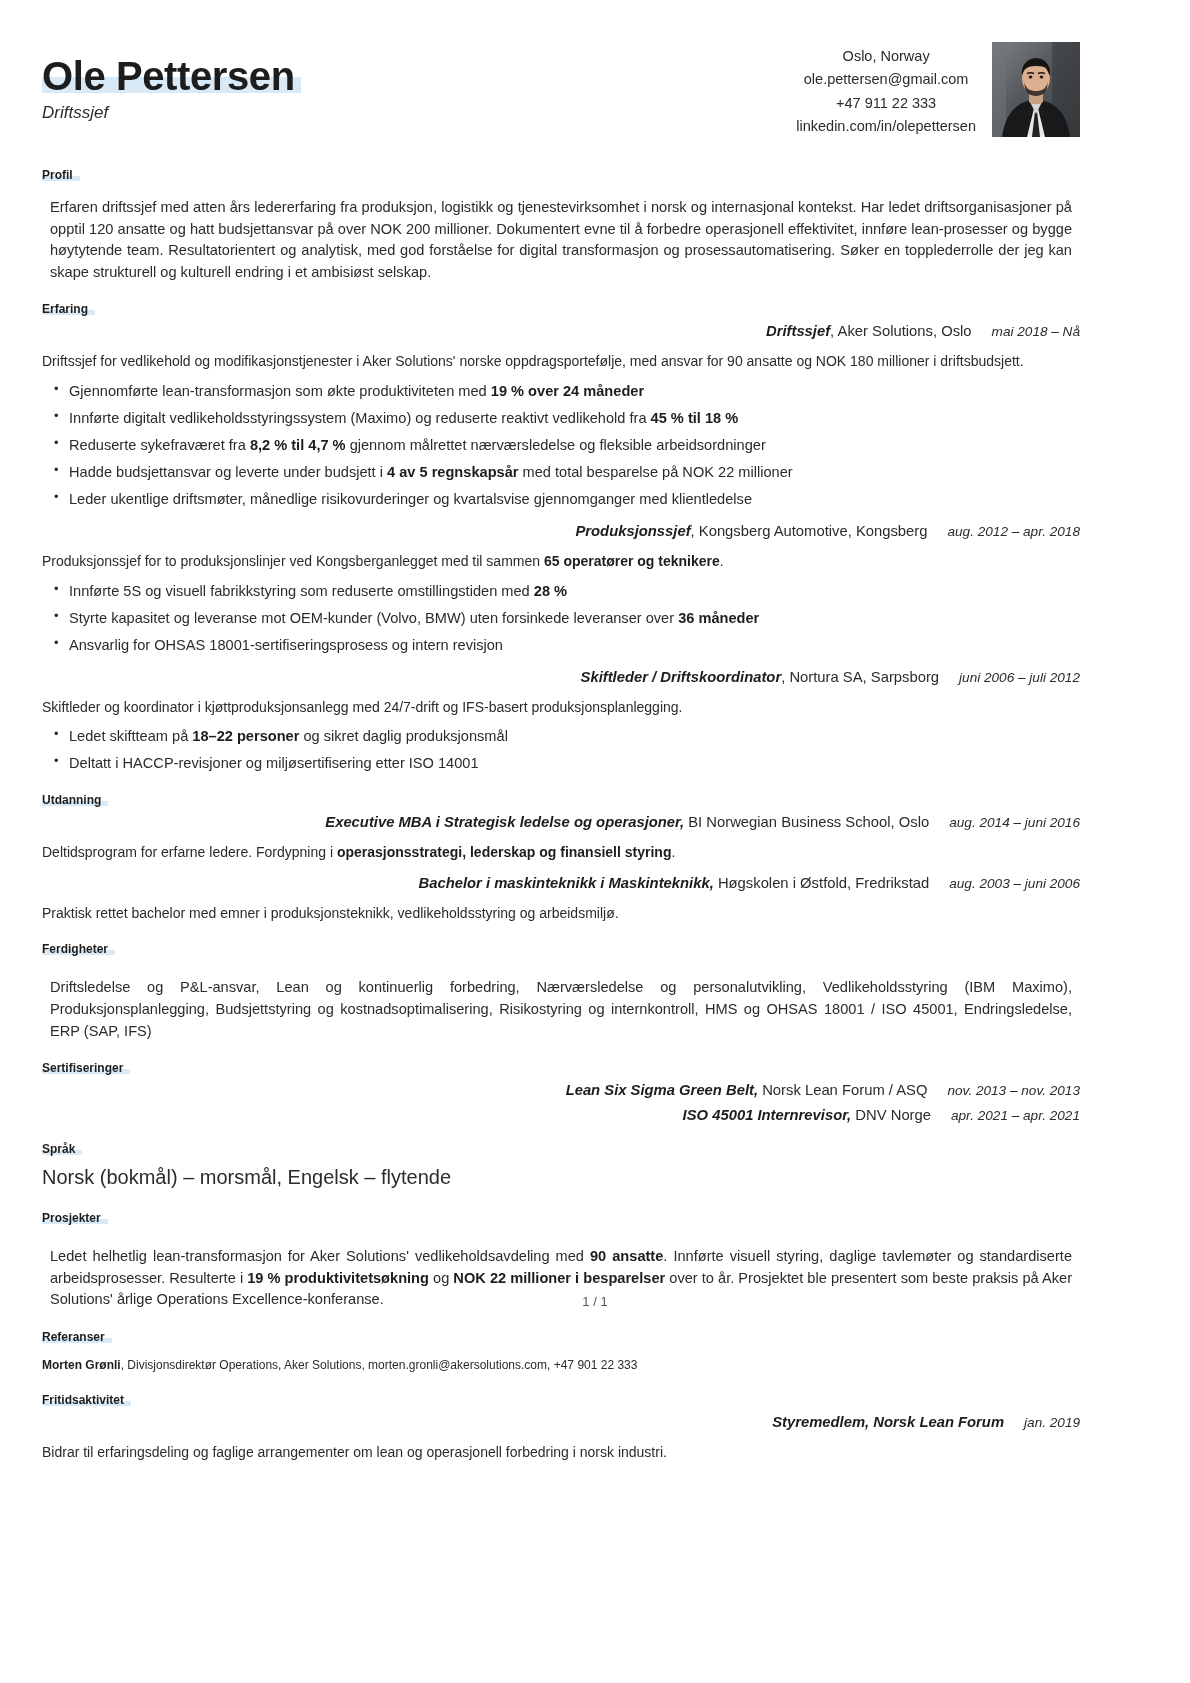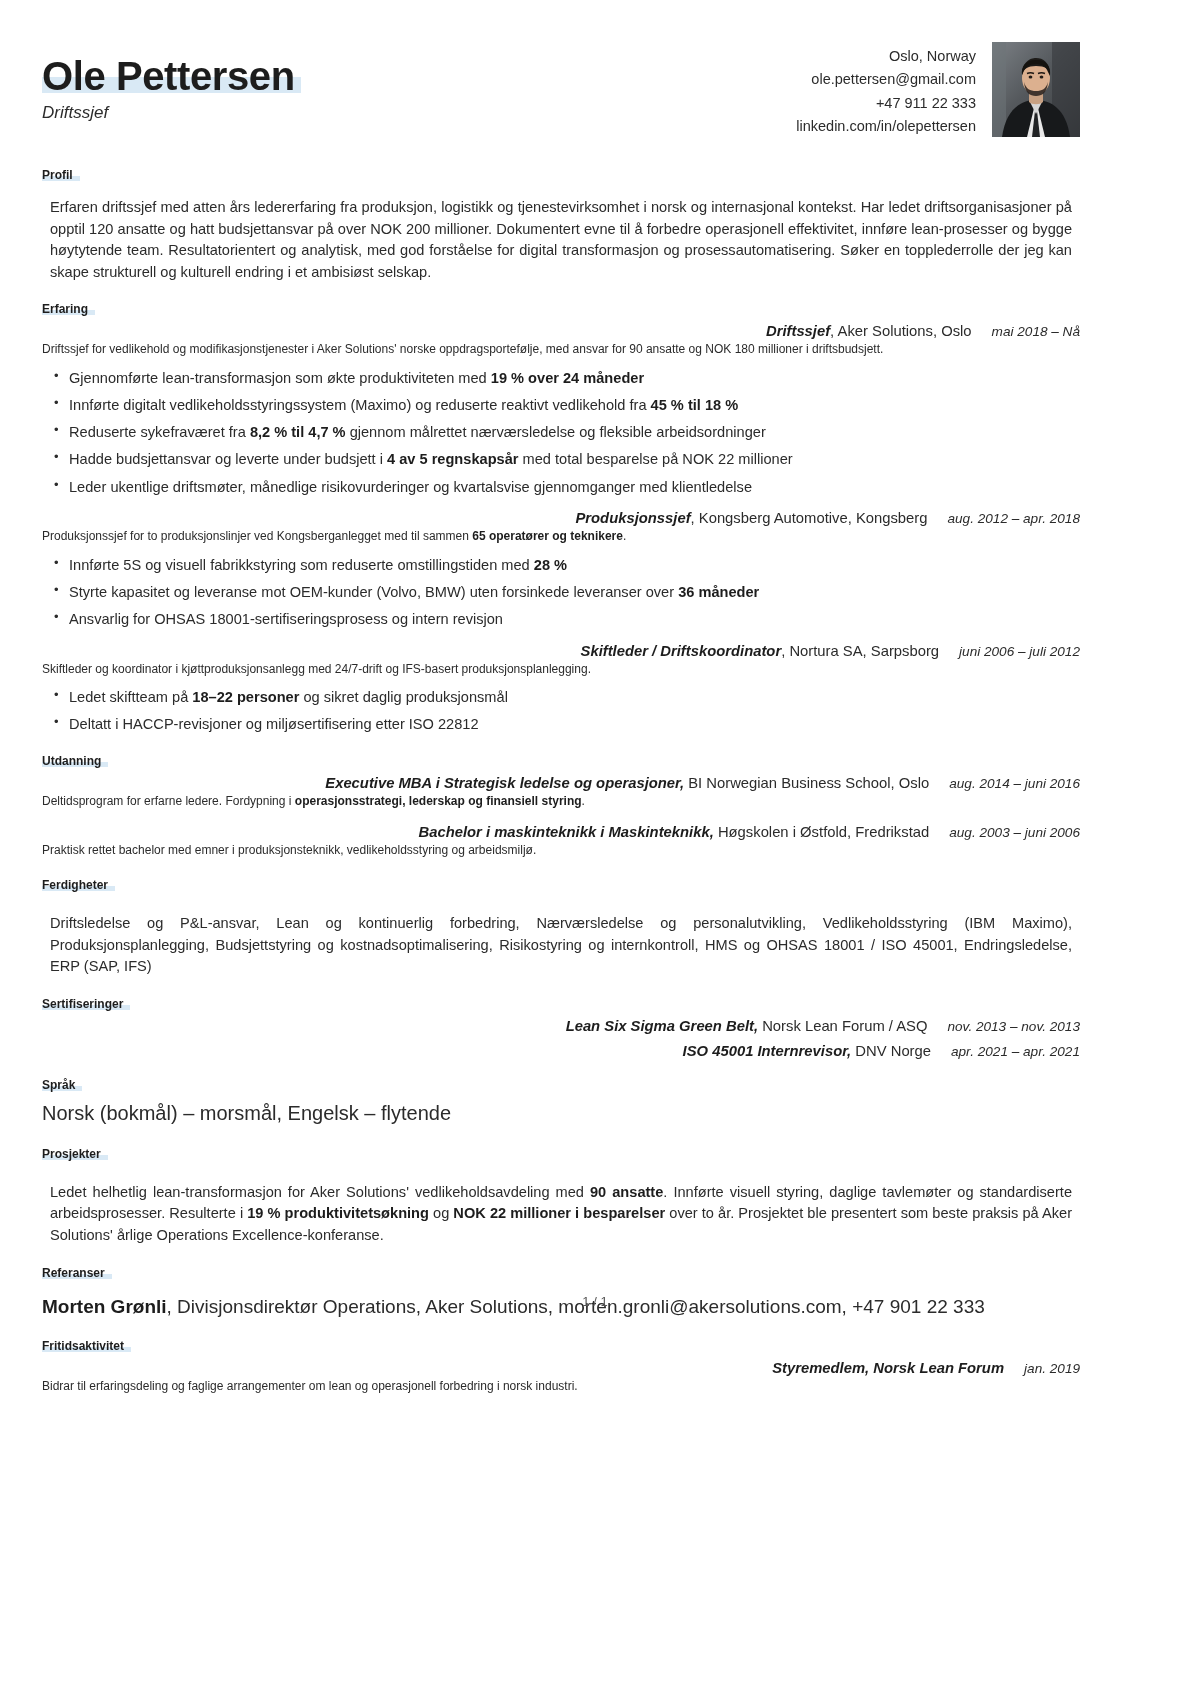--- a/index.html
+++ b/index.html
@@ -43,21 +43,21 @@
     font-style: italic;
     color: #2b2b2b;
     margin-top: 7px;
   }
   .header-right {
     display: flex;
     align-items: flex-start;
     gap: 16px;
   }
   .contact {
-    text-align: right;
+    text-align: center;
     font-size: 14.5px;
     line-height: 1.62;
     color: #2b2b2b;
     padding-top: 3px;
   }
   .contact div { white-space: nowrap; }
 
   .photo {
     width: 88px;
     height: 95px;
@@ -107,23 +107,23 @@
     color: #1d1d1d;
   }
   .entry-date {
     font-size: 13.6px;
     font-style: italic;
     color: #2b2b2b;
     white-space: nowrap;
     flex: 0 0 auto;
   }
   .entry-desc {
-    font-size: 12px;
+    font-size: 14px;
     line-height: 1.45;
-    margin-top: 2px;
+    margin-top: 12px;
     text-align: justify;
   }
 
   .bullets {
     list-style: none;
     margin: 9px 0 0 0;
     padding: 0 0 0 27px;
   }
   .bullets li {
     font-size: 14.6px;
@@ -134,21 +134,21 @@
   .bullets li::before {
     content: "\2022";
     position: absolute;
     left: -15px;
     top: -1px;
     font-size: 13px;
     color: #2b2b2b;
   }
 
   .ref-line {
-    font-size: 19px;
+    font-size: 12px;
     line-height: 1.45;
     margin-bottom: 10px;
   }
   .ref-line b { font-weight: bold; color: #1d1d1d; }
 
   .simple-line {
     font-size: 20px;
     line-height: 1.45;
   }
 
@@ -261,21 +261,21 @@
         <div class="entry">
         <div class="entry-head">
           <div class="entry-title">
             <span class="role">Skiftleder / Driftskoordinator</span><span>, Nortura SA, Sarpsborg</span>
           </div>
           <div class="entry-date">juni 2006 – juli 2012</div>
         </div>
         <div class="entry-desc">Skiftleder og koordinator i kjøttproduksjonsanlegg med 24/7-drift og IFS-basert produksjonsplanlegging.</div>
         <ul class="bullets">
             <li>Ledet skiftteam på <b>18–22 personer</b> og sikret daglig produksjonsmål</li>
-            <li>Deltatt i HACCP-revisjoner og miljøsertifisering etter ISO 22812</li>
+            <li>Deltatt i HACCP-revisjoner og miljøsertifisering etter ISO 14001</li>
           </ul>
       </div>
       </div>
   </div>
 
   <div class="section">
     <div class="section-title">Utdanning</div>
     <div>
 
     <div class="entry">

